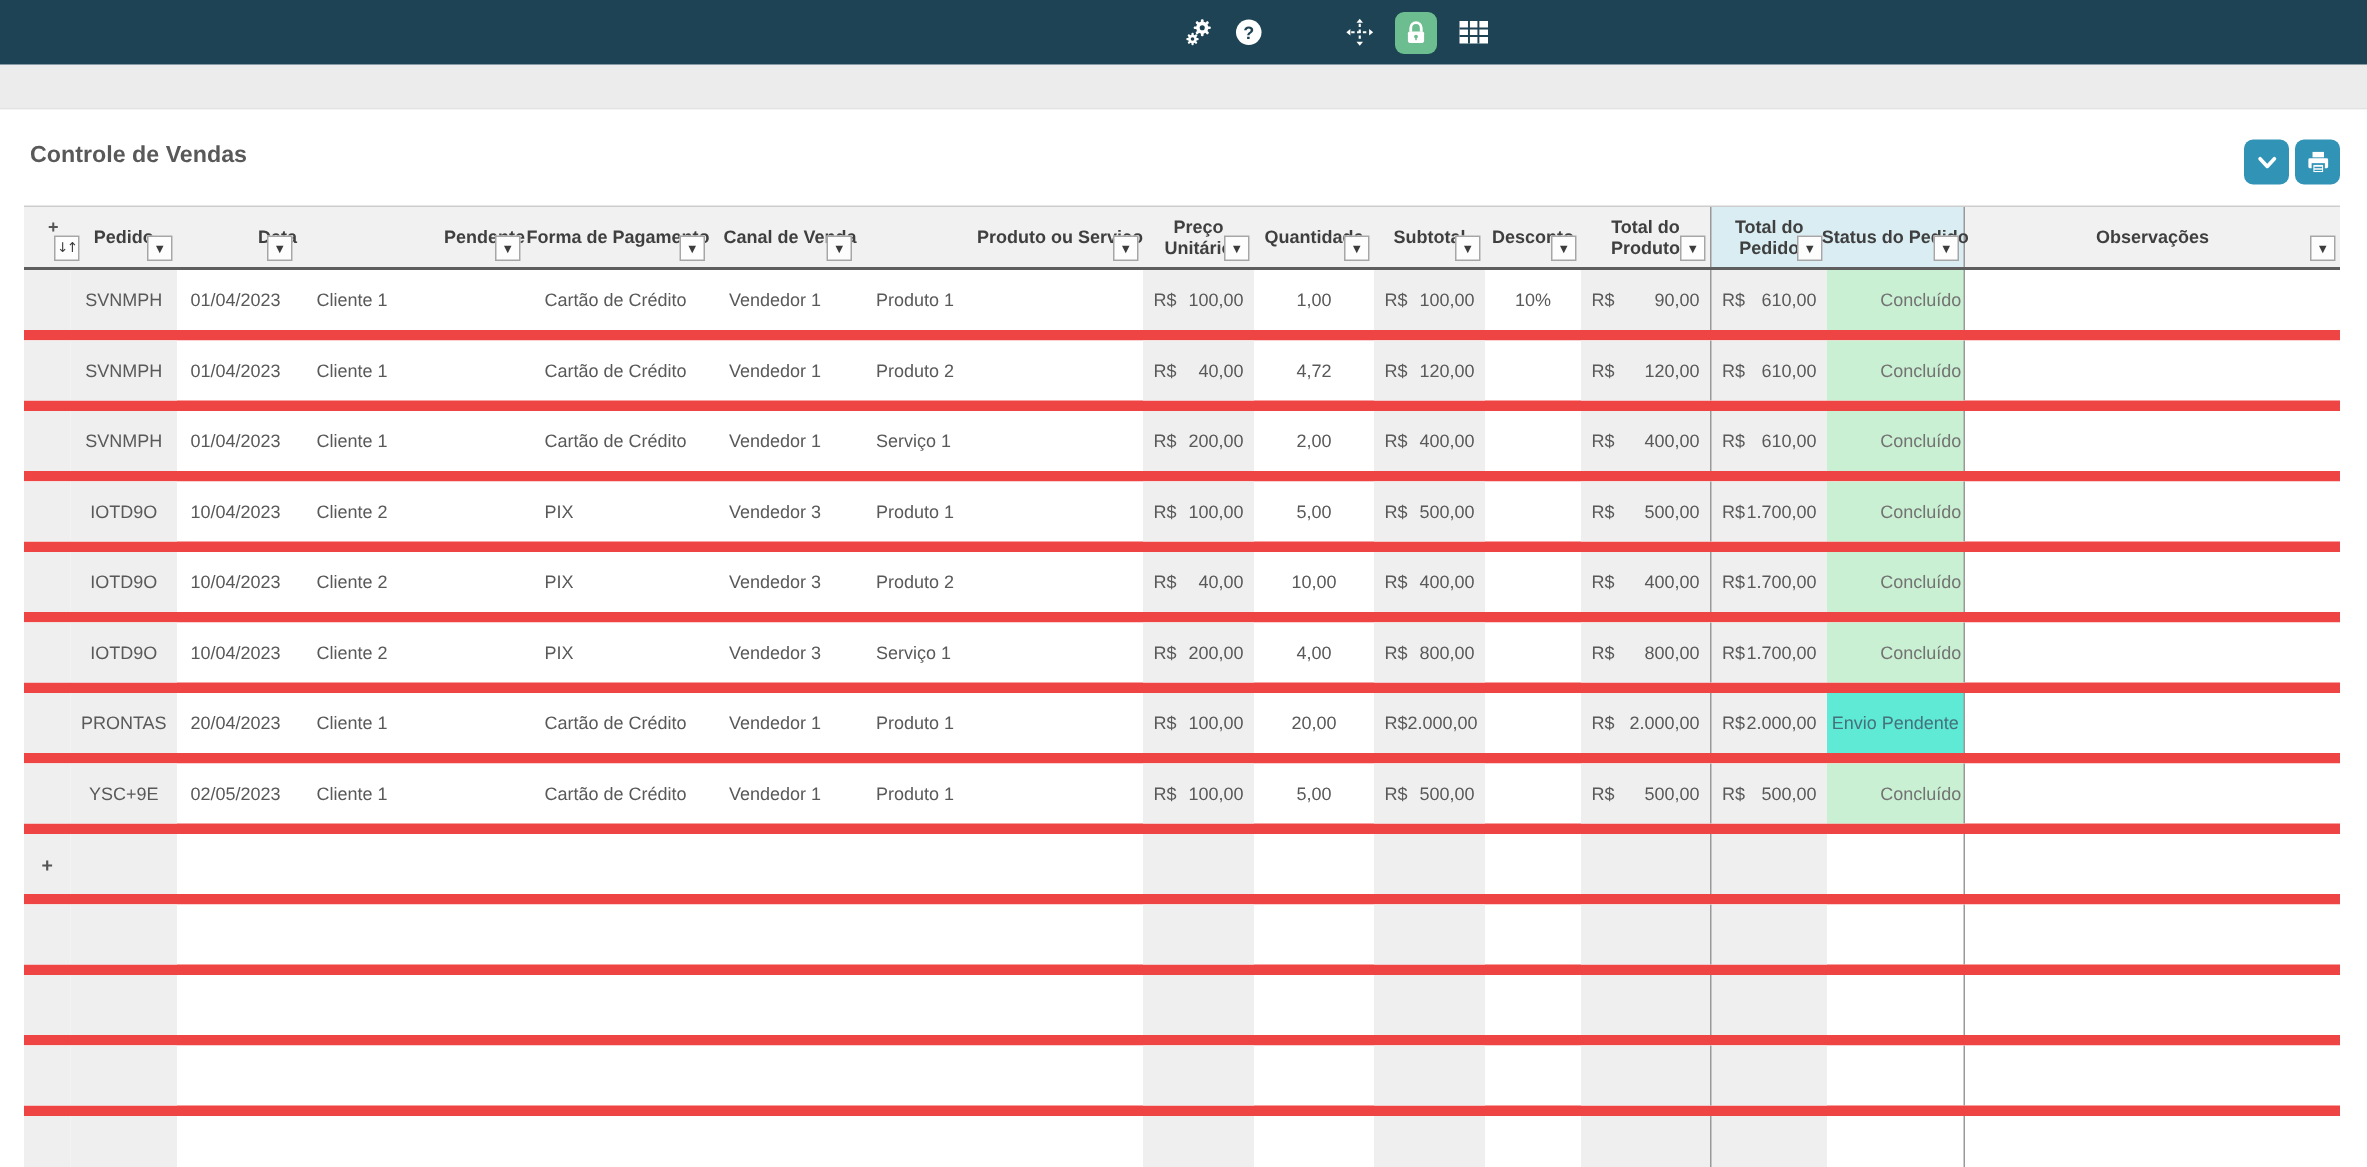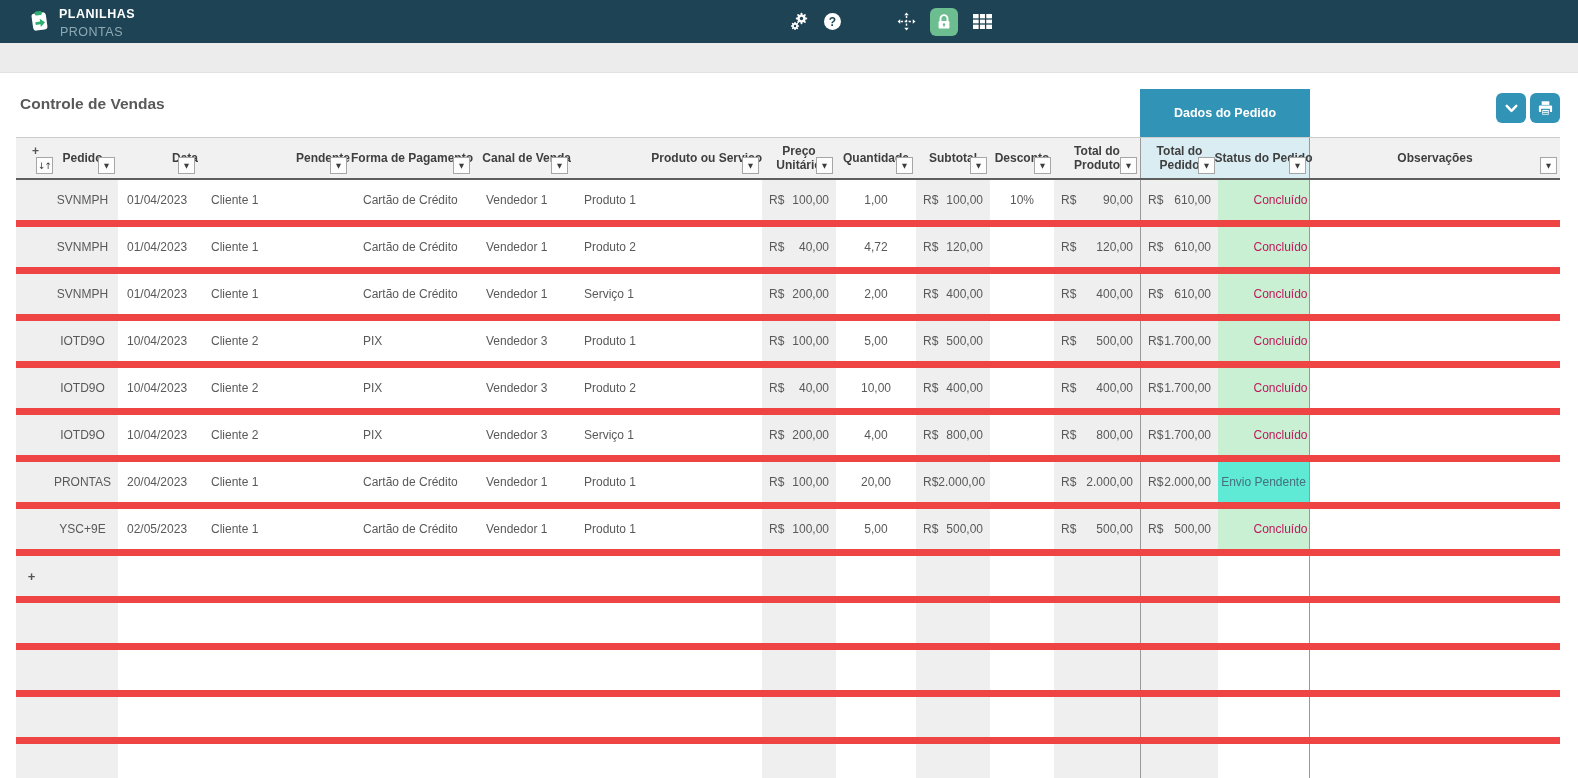--- a/index.html
+++ b/index.html
@@ -53,43 +53,28 @@
   .plus-lbl{position:absolute;left:16px;top:6px;font-size:12px;font-weight:bold;color:#555;}
 
   .tr{height:40px;border-bottom:7px solid #ef4444;font-size:12px;color:#595959;background:#fff;}
   .td{display:flex;align-items:center;white-space:nowrap;overflow:hidden;}
   .td.gray{background:#efefef;}
   .td.center{justify-content:center;}
   .td.pl8{padding-left:9px;} .td.pl12{padding-left:13px;}
   .td.money{justify-content:space-between;padding:0 7px;}
   .sec-l{border-left:1px solid #999;} .sec-r{border-right:1px solid #999;}
   .td.status{overflow:visible;}
-  .td.status.green{background:#c9f0d2;color:#be185d;padding-left:34px;}
+  .td.status.green{background:#c9f0d2;color:#737373;padding-left:34px;}
   .td.status.cyan{background:#5eead4;color:#46707a;}
   .add-plus{font-size:13px;font-weight:bold;color:#555;}
 </style>
 </head>
 <body>
 
 <div class="topbar">
-  <div class="brand">
-    <span class="nico">
-      <svg width="23" height="23" viewBox="0 0 24 24">
-        <g transform="rotate(-8 12 12)">
-          <rect x="4.5" y="3" width="15" height="18" rx="3.2" fill="#fff"></rect>
-          <rect x="8.2" y="1.2" width="7.4" height="4.2" rx="1.6" fill="#2fae71"></rect>
-          <path d="M7.6 12.2 h5 v-3 l5 4.4 -5 4.4 v-3 h-5z" fill="#2fae71"></path>
-        </g>
-      </svg>
-    </span>
-    <span>
-      <span class="b1">PLANILHAS</span>
-      <span class="b2">PRONTAS</span>
-    </span>
-  </div>
 
 
   <div class="nav-icons">
     <span class="nico">
       <svg width="22" height="22" viewBox="0 0 22 22" fill="#fff">
         <g>
           <rect x="12.6" y="1.8" width="1.8" height="11.4" rx="0.7"></rect>
           <rect x="12.6" y="1.8" width="1.8" height="11.4" rx="0.7" transform="rotate(45 13.5 7.5)"></rect>
           <rect x="12.6" y="1.8" width="1.8" height="11.4" rx="0.7" transform="rotate(90 13.5 7.5)"></rect>
           <rect x="12.6" y="1.8" width="1.8" height="11.4" rx="0.7" transform="rotate(135 13.5 7.5)"></rect>
@@ -142,21 +127,20 @@
       </svg>
     </span>
   </div>
 </div>
 
 <div class="subbar"></div>
 
 <div class="content">
   <div class="page-title">Controle de Vendas</div>
 
-  <div class="section-tab">Dados do Pedido</div>
 
   <button class="tool-btn chev">
     <svg width="17" height="17" viewBox="0 0 16 16">
       <path d="M3.5 5.5 L8 10.3 L12.5 5.5" stroke="#fff" stroke-width="2.3" fill="none" stroke-linecap="round" stroke-linejoin="round"></path>
     </svg>
   </button>
   <button class="tool-btn prn">
     <svg width="17" height="17" viewBox="0 0 16 16">
       <rect x="4.4" y="1.2" width="7.2" height="3.4" fill="#fff"></rect>
       <rect x="1.8" y="5.2" width="12.4" height="6.2" rx="0.9" fill="#fff"></rect>

